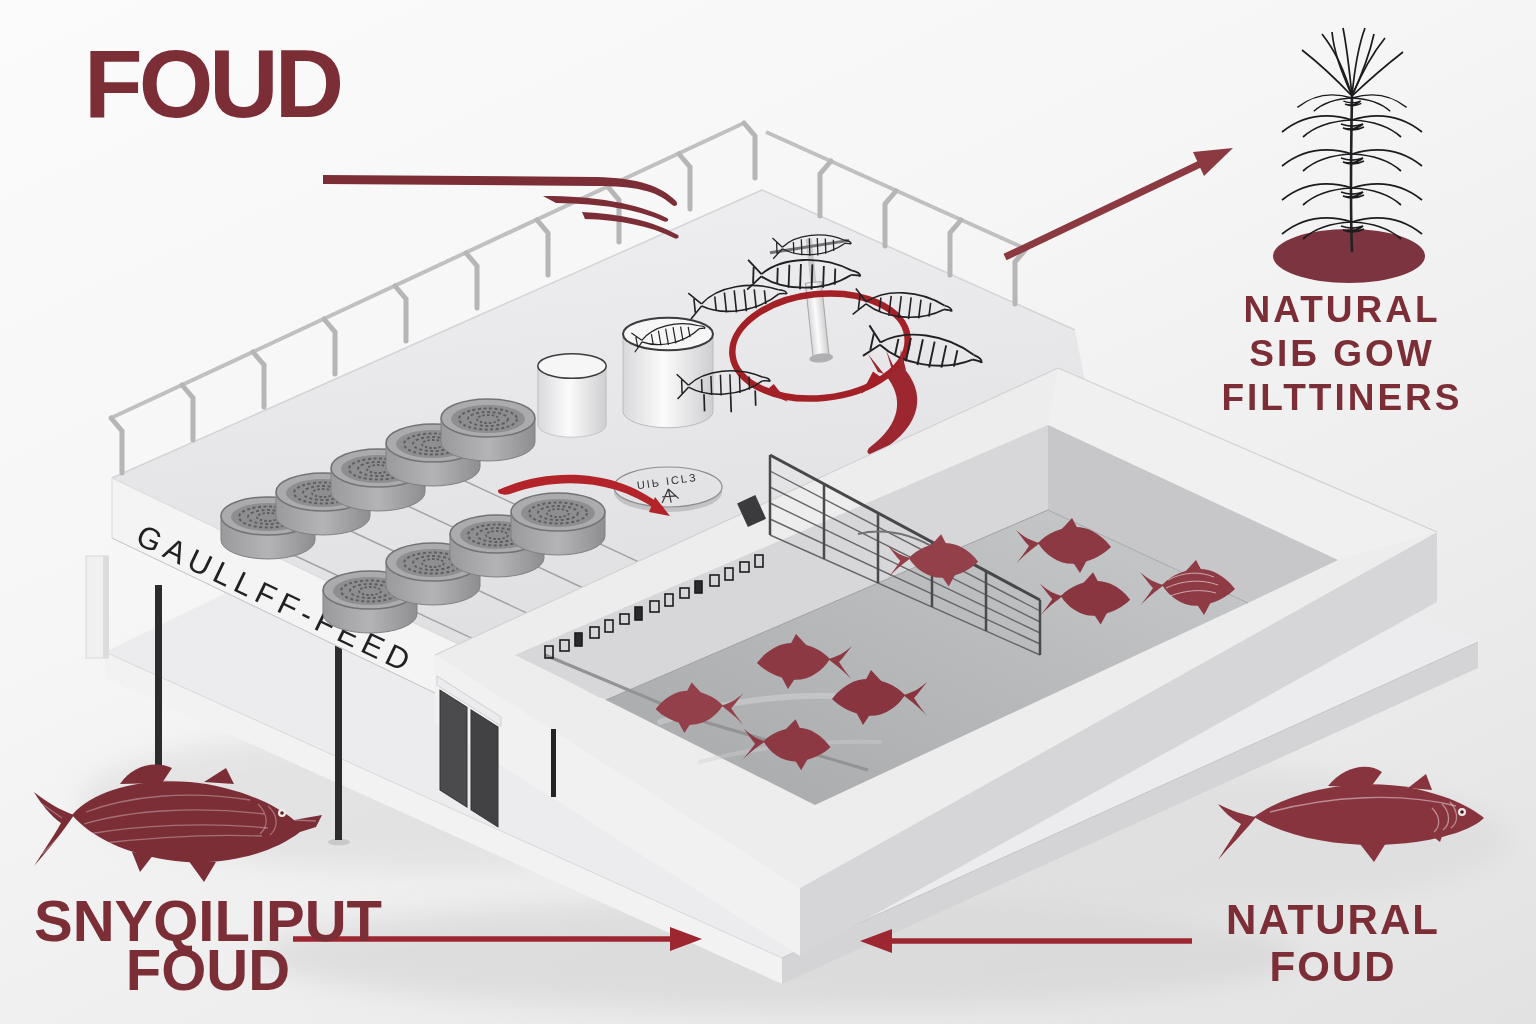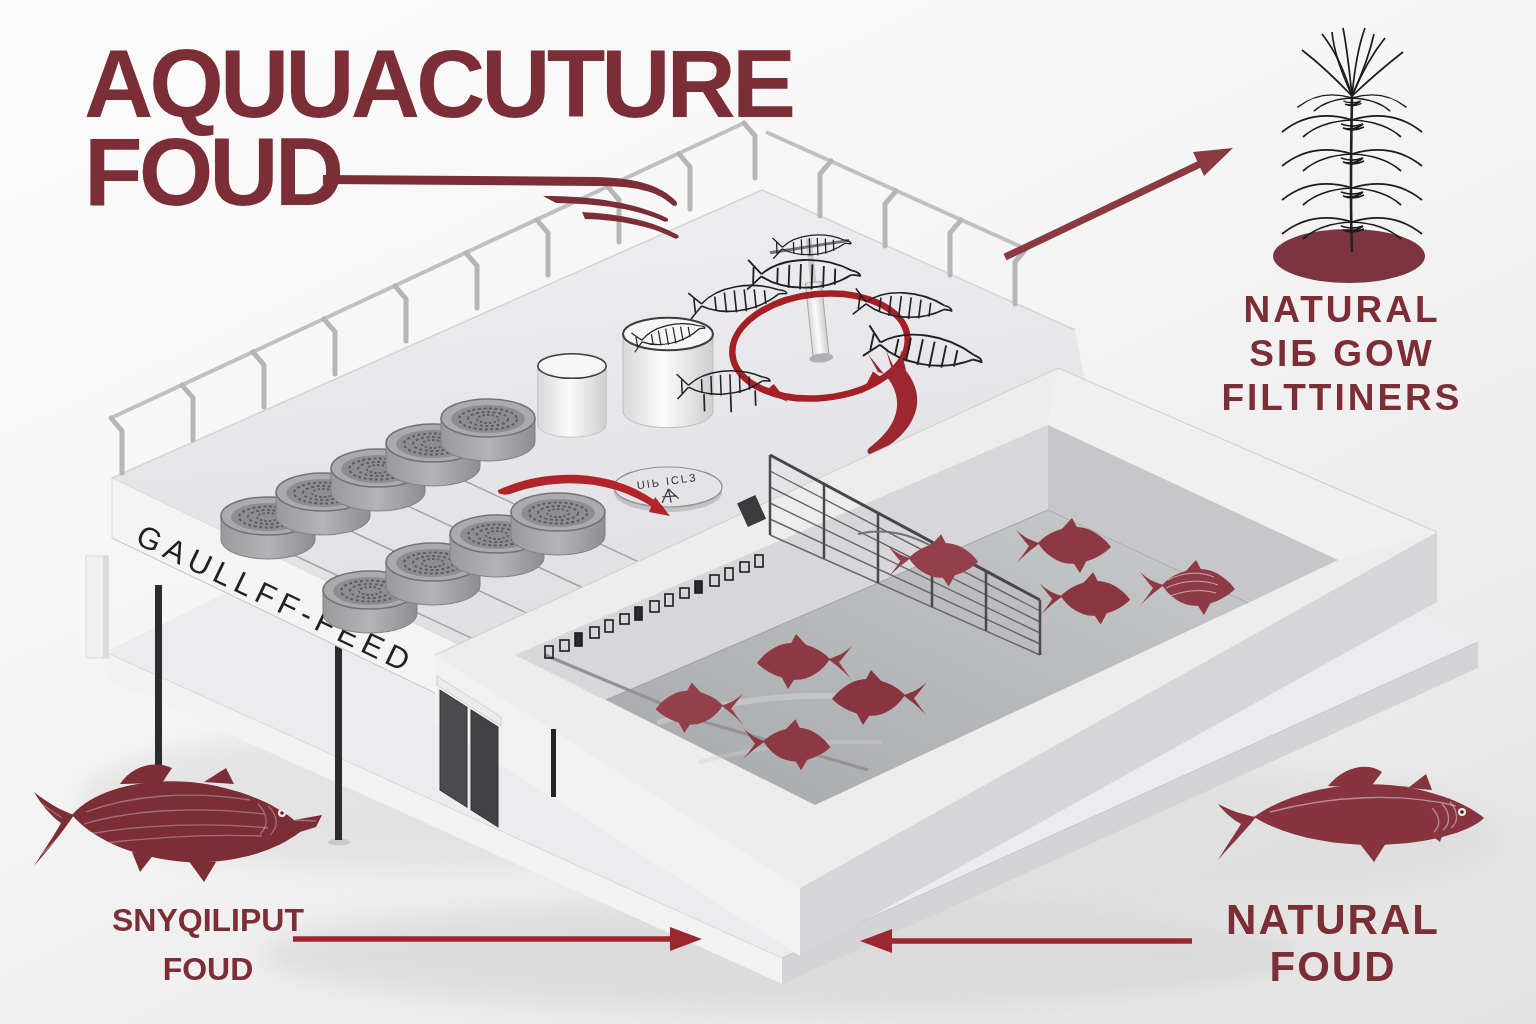--- a/index.html
+++ b/index.html
@@ -8,21 +8,21 @@
     background:linear-gradient(155deg,#fcfbfb 0%,#f7f6f6 38%,#edecec 72%,#e3e2e2 100%);
     font-family:"Liberation Sans",sans-serif;
   }
   svg.scene{position:absolute;left:0;top:0;}
   .title{
     position:absolute;left:84px;top:40px;color:#7c2e37;font-weight:bold;
     font-size:96px;letter-spacing:-4px;line-height:88px;
   }
   .callout{position:absolute;color:#7c2e37;font-weight:bold;text-align:center;}
   #callout-filters{left:1142px;top:288px;width:400px;font-size:37px;line-height:44px;letter-spacing:3px;}
-  #callout-food{left:8px;top:896px;width:400px;font-size:32px;line-height:49px;letter-spacing:0px;}
+  #callout-food{left:8px;top:896px;width:400px;font-size:58px;line-height:49px;letter-spacing:0px;}
   #callout-feed{left:1133px;top:896px;width:400px;font-size:42px;line-height:47px;letter-spacing:2px;}
   .line{display:block;}
 </style>
 </head>
 <body>
 
 <div class="canvas">
 
 <svg class="scene" width="1536" height="1024" viewBox="0 0 1536 1024">
   <defs>
@@ -366,21 +366,20 @@
       <path d="M232,42 C240,50 241,62 233,68"></path>
       <path d="M240,40 C248,49 249,60 241,66"></path>
       <path d="M222,46 C230,54 231,64 224,70"></path>
     </g>
     <circle cx="252" cy="50" r="4" fill="#efe6e6"></circle>
         <circle cx="252" cy="50" r="1.8" fill="#431a20"></circle>
   </g>
 </svg>
 
 <div class="title">
-  <span class="line">AQUUACUTURE</span>
   <span class="line">FOUD</span>
 </div>
 
 <div class="callout" id="callout-filters">
   <span class="line">NATURAL</span>
   <span class="line">SIБ GOW</span>
   <span class="line">FILTTINERS</span>
 </div>
 
 <div class="callout" id="callout-food">

